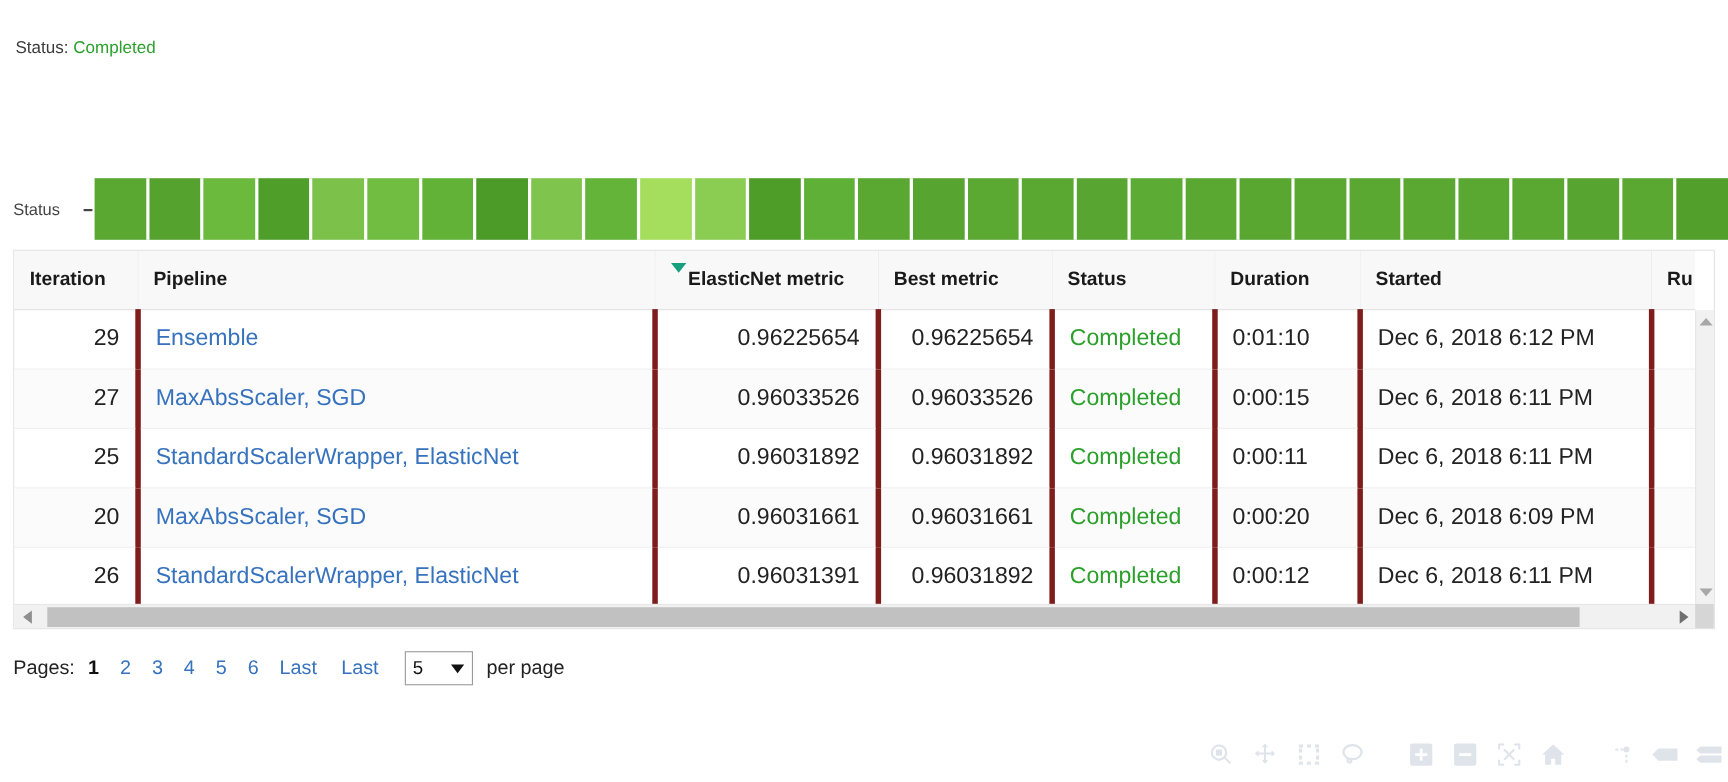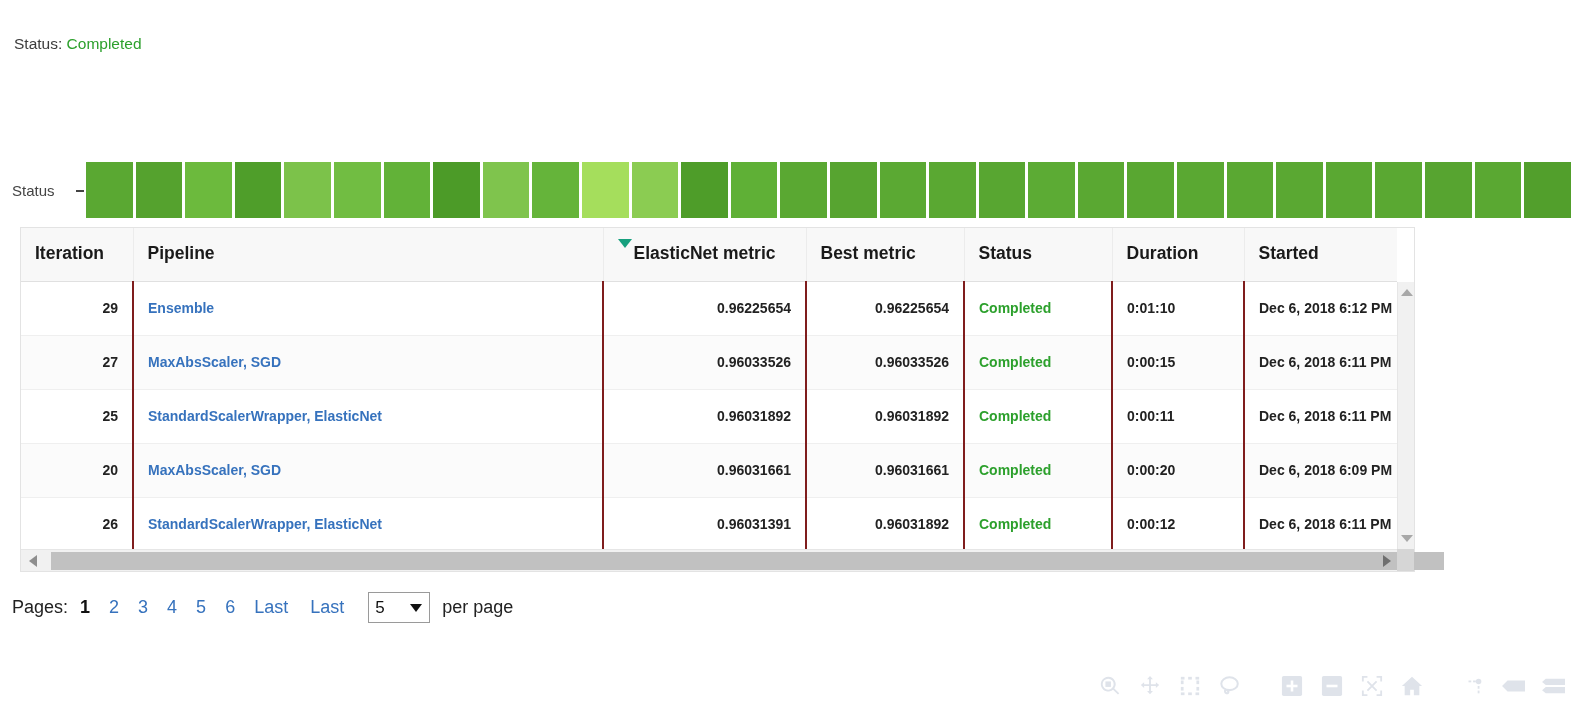--- a/index.html
+++ b/index.html
@@ -44,44 +44,44 @@
 
   .axis { position: absolute; left: 86px; top: 140px; width: 1485px; height: 50px; }
   .tickmark { position: absolute; width: 1.6px; height: 9px; background: #444; top: 12px; }
   .ticklabel {
     position: absolute; top: 24px; font-size: 16px; color: #3a3a3a;
     transform: translateX(-50%); white-space: nowrap;
   }
 
   
   .table-wrap {
-    position: absolute; left: 20px; top: 227px;
-    width: 1395px; height: 345px;
+    position: absolute; left: 12px; top: 227px;
+    width: 1547px; height: 345px;
     border: 1px solid #e3e3e3; background: #fff;
   }
   .grid-scroll {
     position: absolute; left: 0; top: 0; right: 17px; bottom: 22px;
     overflow: hidden;
   }
   table.grid { border-collapse: collapse; width: 1570px; table-layout: fixed; }
   table.grid th {
     background: #f8f8f8;
     font-size: 17.5px; font-weight: bold; color: #1a1a1a;
     text-align: left; padding: 13px 14px 14px 14px;
     border-bottom: 1px solid #e0e0e0;
     border-right: 1px solid #ececec;
     height: 53px; vertical-align: middle; position: relative;
     white-space: nowrap;
   }
   table.grid td {
-    font-size: 14px; color: #222;
+    font-size: 21px; color: #222;
     padding: 14px; height: 54px; vertical-align: middle;
     border-bottom: 1px solid #efefef;
-    border-right: 2px solid #7f1d1d;
-    white-space: nowrap; overflow: hidden; font-weight: bold;
+    border-right: 5px solid #7f1d1d;
+    white-space: nowrap; overflow: hidden;
   }
   tr.alt td { background: #fbfbfb; }
   .num { text-align: right; }
   .pipeline-link { color: #3672bd; cursor: pointer; }
   .completed { color: #2ca02c; }
   .sort-caret {
     display: inline-block;
     width: 0; height: 0;
     border-left: 7px solid transparent;
     border-right: 7px solid transparent;

